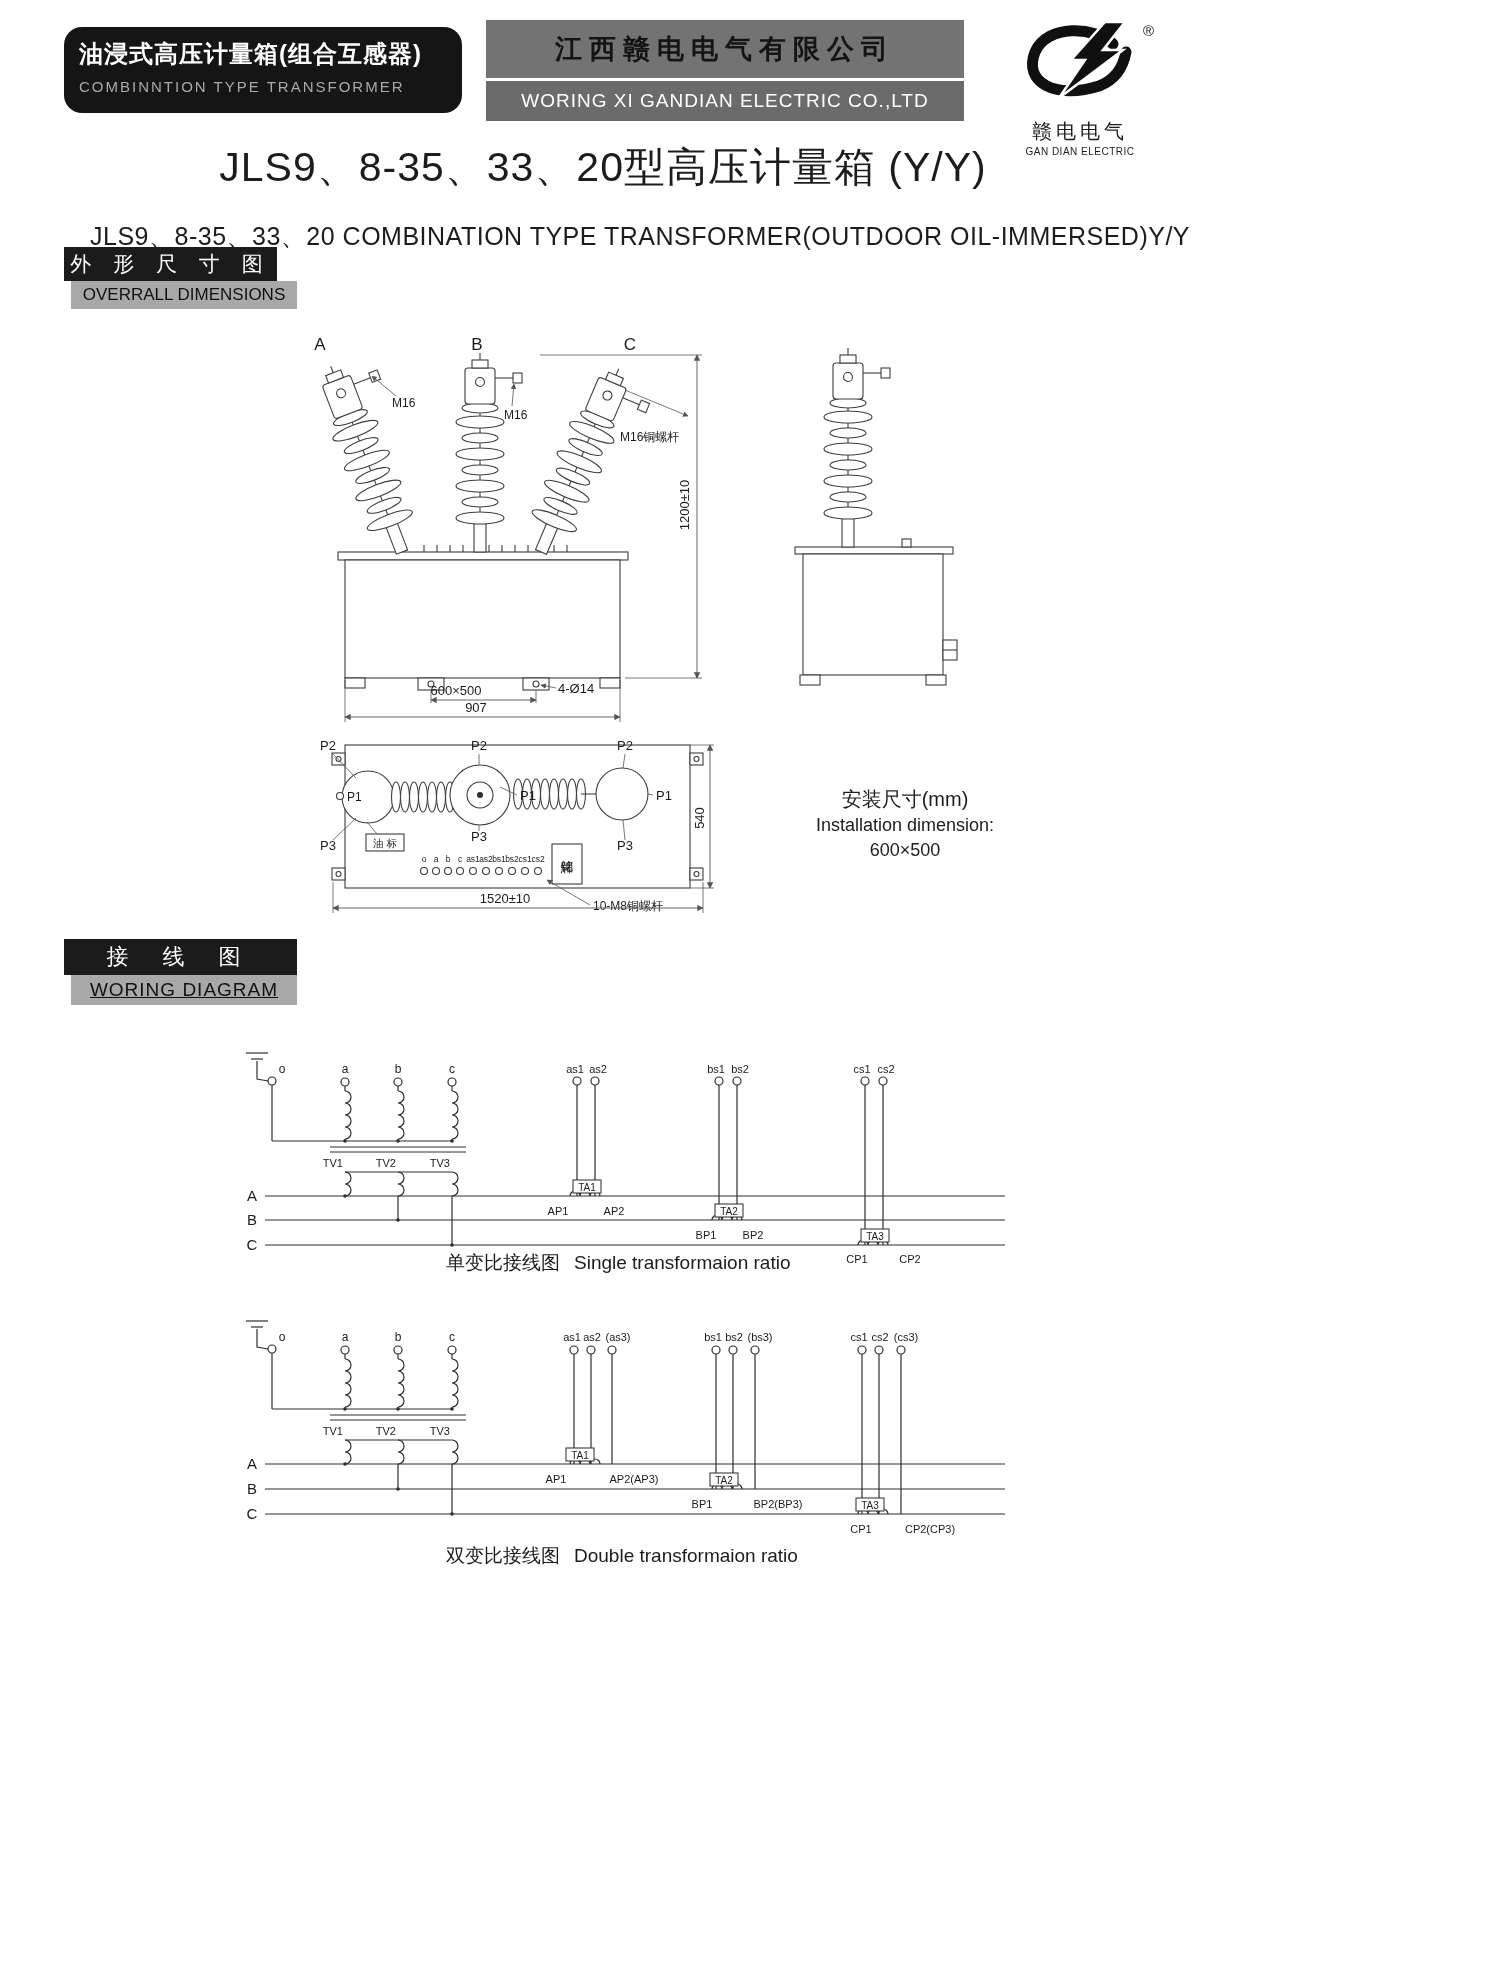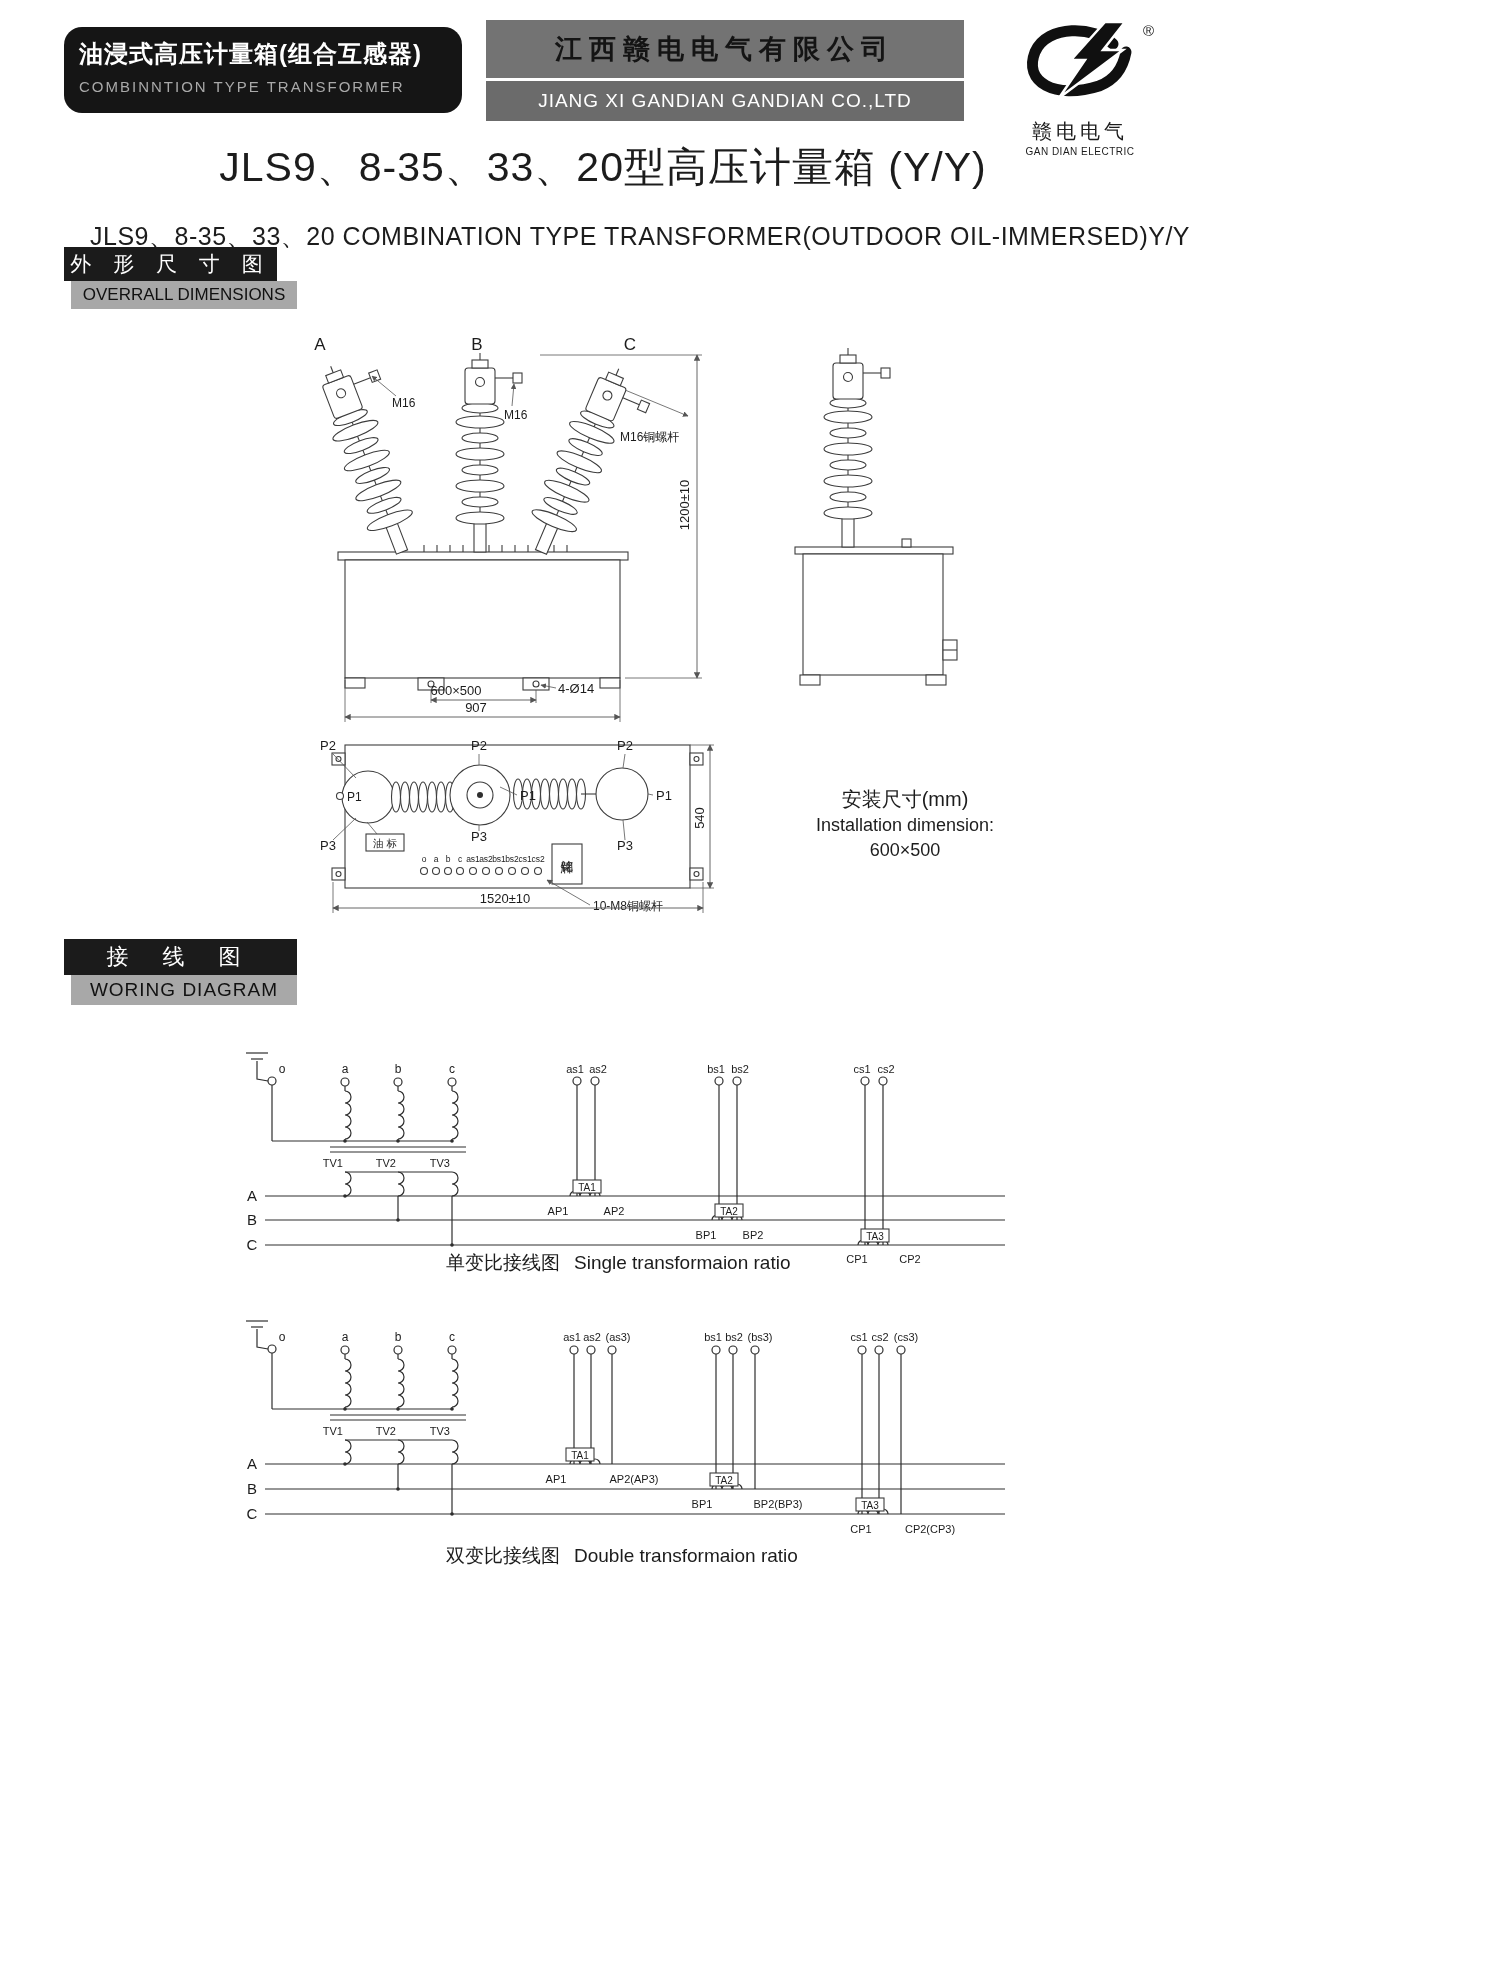--- a/index.html
+++ b/index.html
@@ -31,21 +31,21 @@
   .title-main { position:absolute; left:8px; top:140px; width:1190px; text-align:center;
     font-size:41px; font-weight:normal; letter-spacing:1px; }
   .title-sub { position:absolute; left:0; top:196px; width:1190px; text-align:right;
     font-size:25px; letter-spacing:0.5px;margin-top:24px; }
   
   .sec-cn { position:absolute; background:#1b1b1b; color:#fff; text-align:center; }
   .sec-en { position:absolute; background:#a8a8a8; color:#111; text-align:center; }
   .sec-dim-cn { left:64px; top:247px; width:213px; height:34px; line-height:34px; font-size:21px; letter-spacing:8px; }
   .sec-dim-en { left:71px; top:281px; width:226px; height:28px; line-height:28px; font-size:17px; }
   .sec-wir-cn { left:64px; top:939px; width:233px; height:36px; line-height:36px; font-size:22px; letter-spacing:14px; }
-  .sec-wir-en { left:71px; top:975px; width:226px; height:30px; line-height:30px; font-size:19px; letter-spacing:1px; }
+  .sec-wir-en { left:71px; top:975px; width:226px; height:30px; line-height:30px; font-size:19px; letter-spacing:1px;text-decoration:underline; }
   
   .dwg { position:absolute; left:0; }
   svg .ln  { stroke:#3d3d3d; stroke-width:1.1; fill:none; }
   svg .wh  { fill:#fff; stroke:#3d3d3d; stroke-width:1.1; }
   svg .ext { stroke:#555; stroke-width:0.8; fill:none; }
   svg .dim { stroke:#555; stroke-width:0.9; fill:none; marker-start:url(#arr); marker-end:url(#arr); }
   svg .lead{ stroke:#555; stroke-width:0.8; fill:none; marker-end:url(#arr); }
   svg .sch { stroke:#2e2e2e; stroke-width:1.2; fill:none; }
   svg .term{ fill:#fff; stroke:#2e2e2e; stroke-width:1.2; }
   svg .dot { fill:#2e2e2e; stroke:none; }
@@ -56,21 +56,21 @@
 
 <div class="page">
 
   <div class="product-box">
     <div class="cn">油浸式高压计量箱(组合互感器)</div>
     <div class="en">COMBINNTION TYPE TRANSFORMER</div>
   </div>
 
   <div class="company-box">
     <div class="cn">江西赣电电气有限公司</div>
-    <div class="en">JIANG XI GANDIAN GANDIAN CO.,LTD</div>
+    <div class="en">WORING XI GANDIAN ELECTRIC CO.,LTD</div>
   </div>
 
   <div class="logo-box">
     <svg width="150" height="80" viewBox="0 0 150 80">
       <path d="M108,24 C90,6 42,4 30,32 C18,62 50,80 94,66 C110,60 118,48 121,32" stroke="#101010" stroke-width="11" fill="none" stroke-linecap="round"></path>
       <polygon points="100,2 66,40 80,40 54,78 118,30 98,30 120,2" fill="#101010" stroke="#ffffff" stroke-width="2.5"></polygon>
       <text x="138" y="16" font-size="15" class="tx">®</text>
     </svg>
     <div class="cn">赣电电气</div>
     <div class="en">GAN DIAN ELECTRIC</div>

